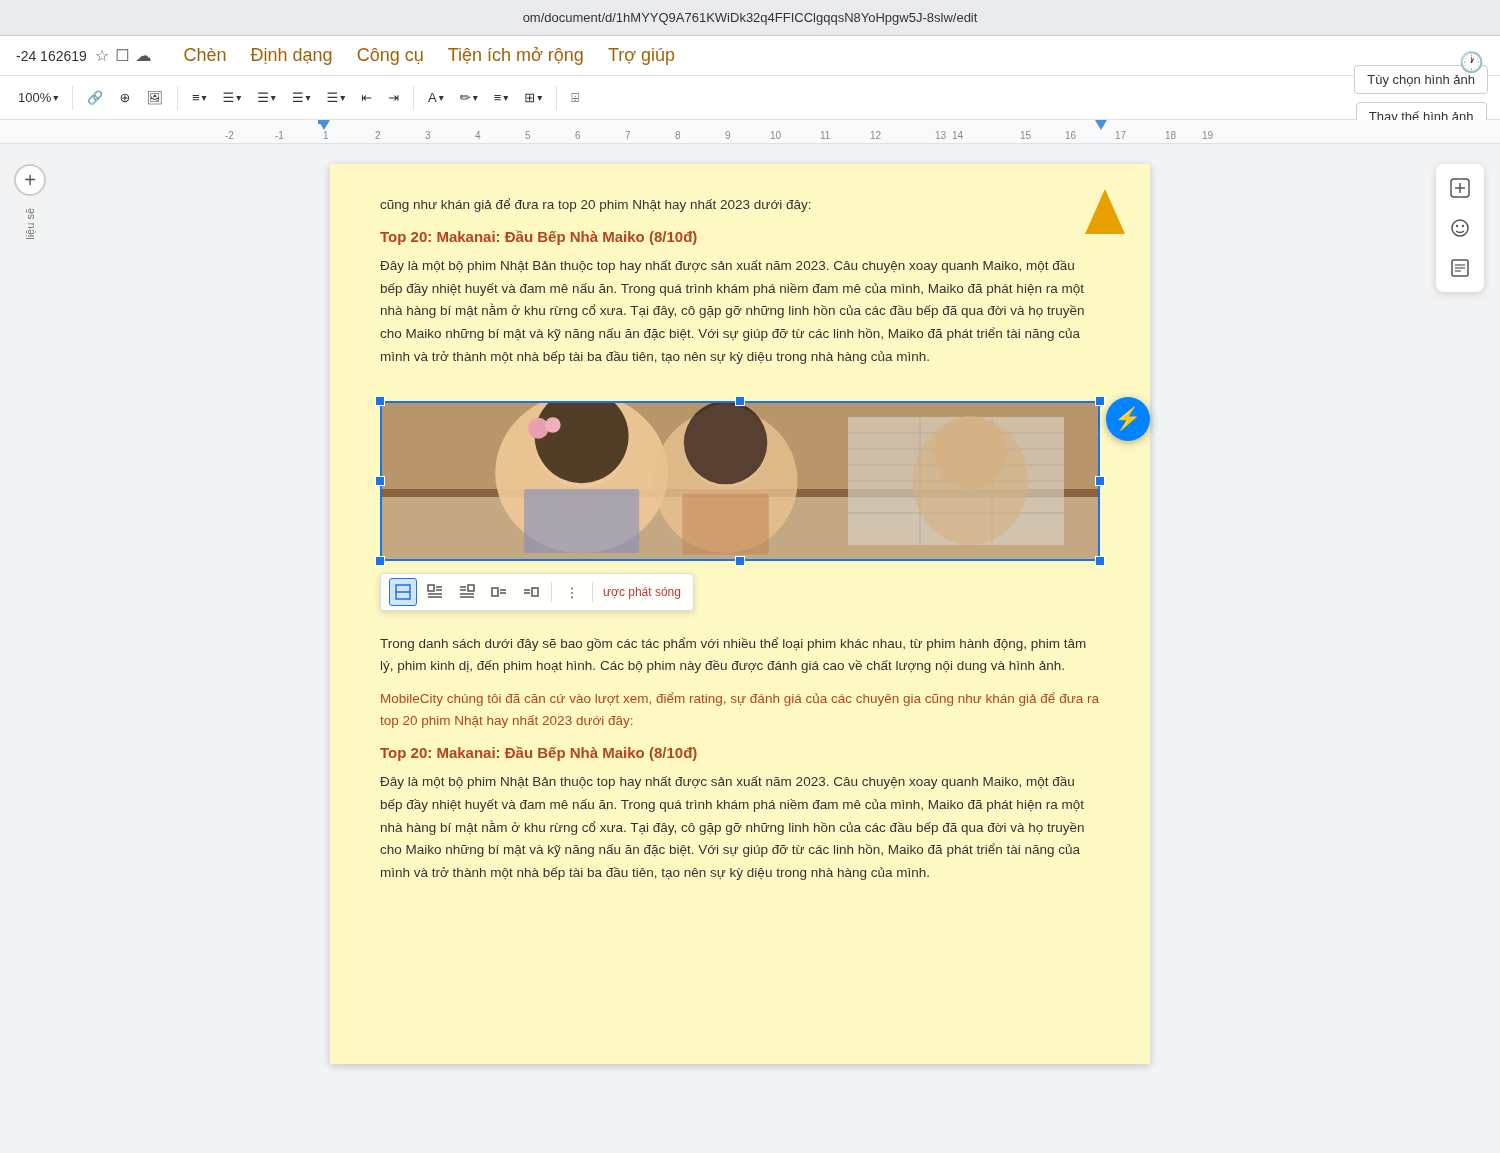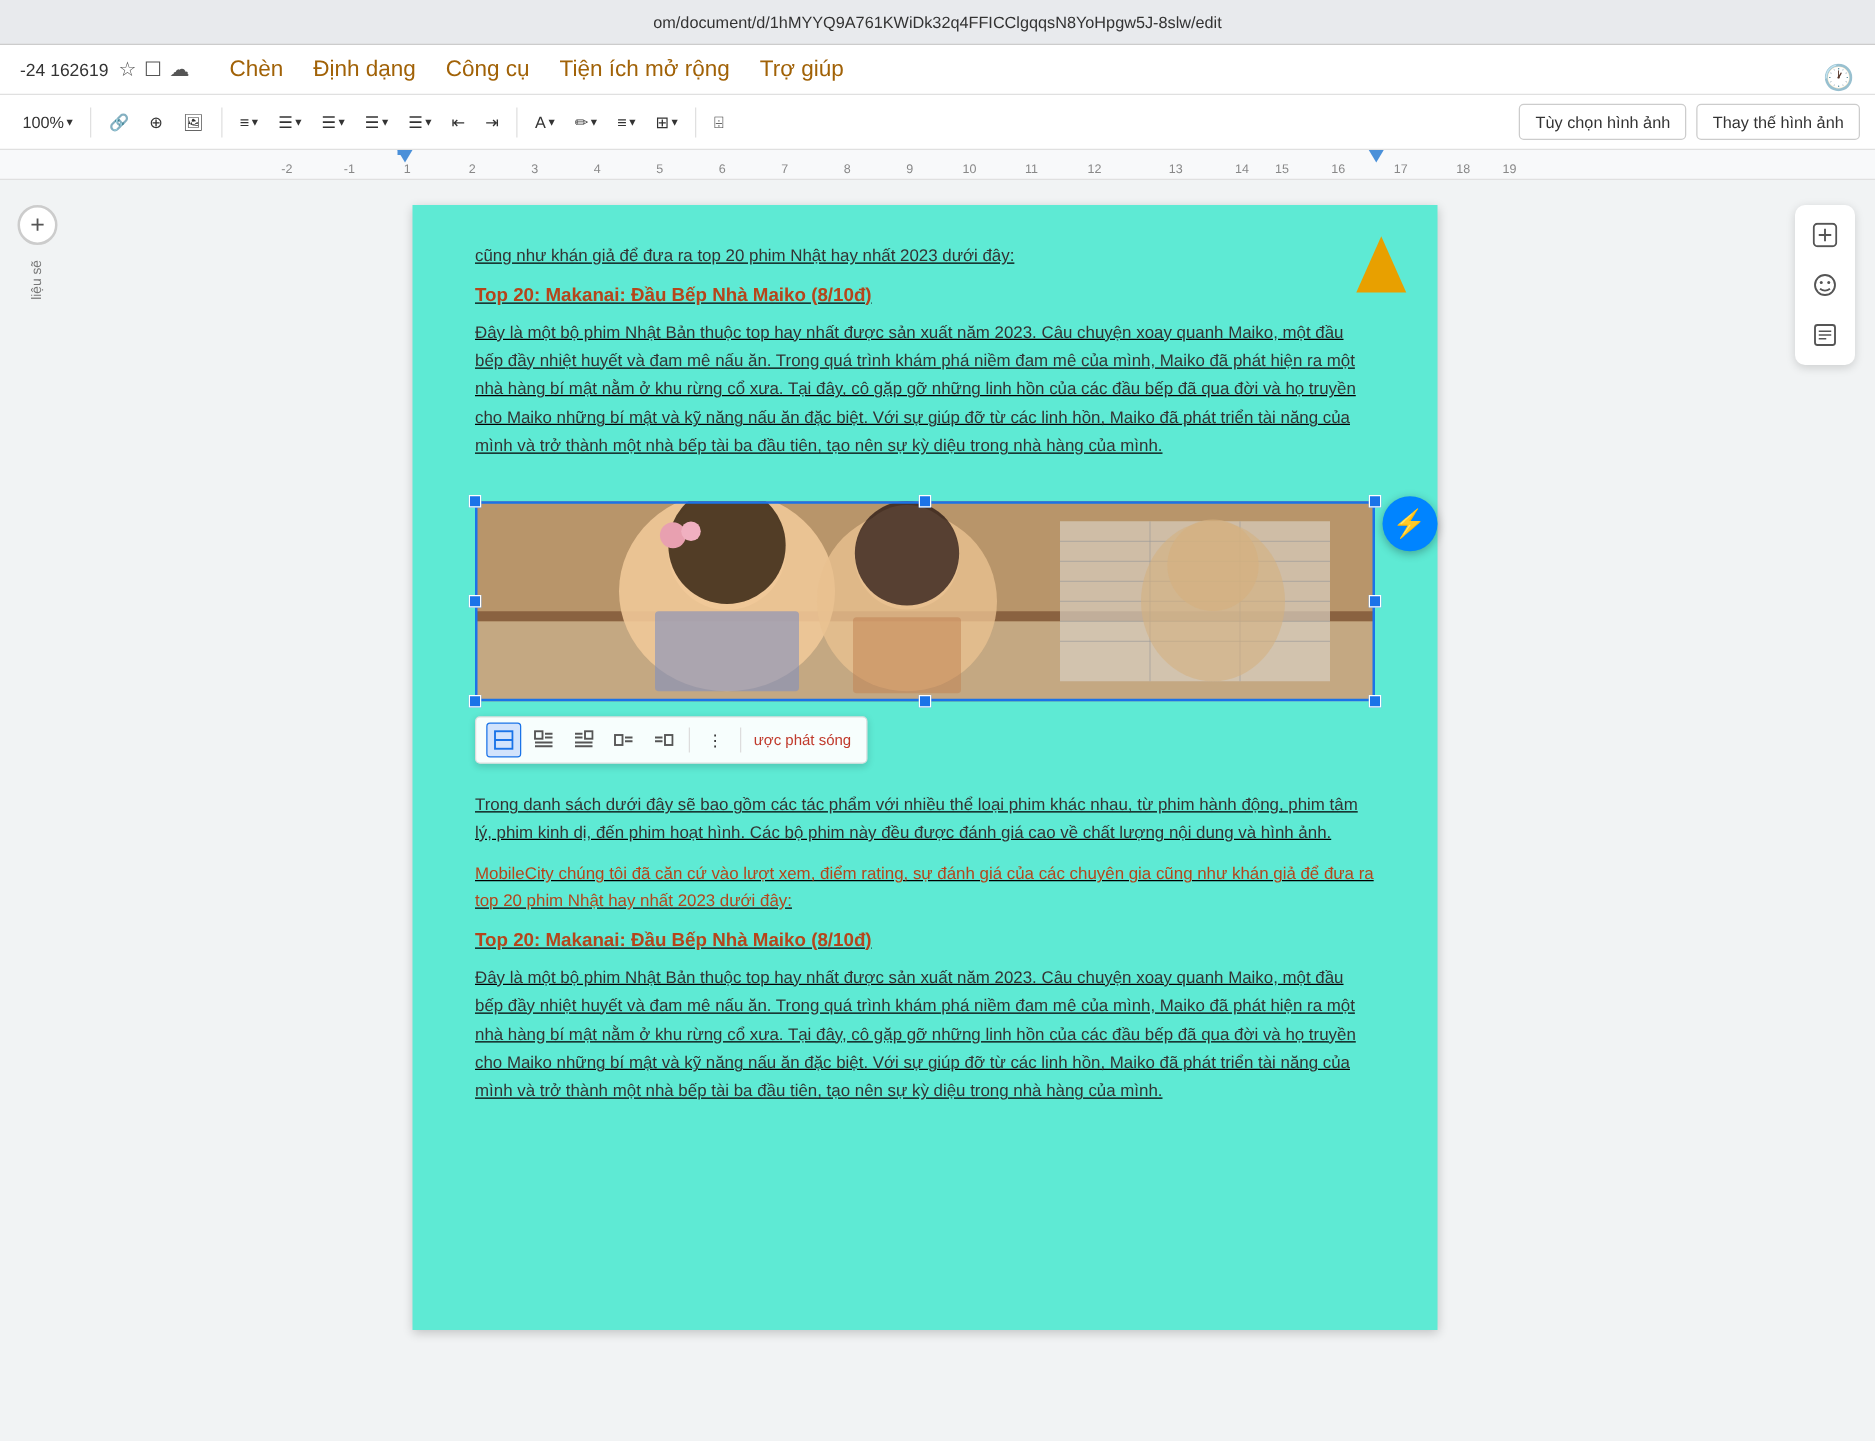--- a/index.html
+++ b/index.html
@@ -92,20 +92,21 @@
       gap: 2px;
       padding: 4px 6px;
       cursor: pointer;
     }
     .caret { font-size: 10px; }
     .toolbar-right-btns {
       margin-left: auto;
       display: flex;
       align-items: center;
       gap: 8px;
+      flex-direction: column;
     }
     .toolbar-text-btn {
       font-size: 13px;
       color: #333;
       padding: 6px 12px;
       border-radius: 4px;
       cursor: pointer;
       border: 1px solid #ccc;
       background: #fff;
     }
@@ -192,27 +193,26 @@
     
     .doc-area {
       flex: 1;
       overflow-y: auto;
       display: flex;
       flex-direction: column;
       align-items: center;
       padding: 20px 0;
     }
     .doc-page {
-      background: #5eead4;
+      background: #fef9c3;
       width: 820px;
       min-height: 900px;
       box-shadow: 0 2px 8px rgba(0,0,0,0.2);
       padding: 30px 50px 30px 50px;
       position: relative;
-      text-decoration: underline;
     }
 
     
     .right-sidebar {
       width: 80px;
       background: #f1f3f4;
       display: flex;
       flex-direction: column;
       align-items: center;
       padding-top: 20px;
@@ -443,21 +443,21 @@
     <span class="ruler-number" style="left:255px;">4</span>
     <span class="ruler-number" style="left:305px;">5</span>
     <span class="ruler-number" style="left:355px;">6</span>
     <span class="ruler-number" style="left:405px;">7</span>
     <span class="ruler-number" style="left:455px;">8</span>
     <span class="ruler-number" style="left:505px;">9</span>
     <span class="ruler-number" style="left:550px;">10</span>
     <span class="ruler-number" style="left:600px;">11</span>
     <span class="ruler-number" style="left:650px;">12</span>
     <span class="ruler-number" style="left:715px;">13</span>
-    <span class="ruler-number" style="left:768px;">14</span>
+    <span class="ruler-number" style="left:732px;">14</span>
     <span class="ruler-number" style="left:800px;">15</span>
     <span class="ruler-number" style="left:845px;">16</span>
     <div style="position:absolute;left:875px;top:2px;width:0;height:0;border-left:6px solid transparent;border-right:6px solid transparent;border-top:10px solid #4a90d9;"></div>
     <span class="ruler-number" style="left:895px;">17</span>
     <span class="ruler-number" style="left:945px;">18</span>
     <span class="ruler-number" style="left:982px;">19</span>
   </div>
 </div>
 
 <div class="main-layout">

